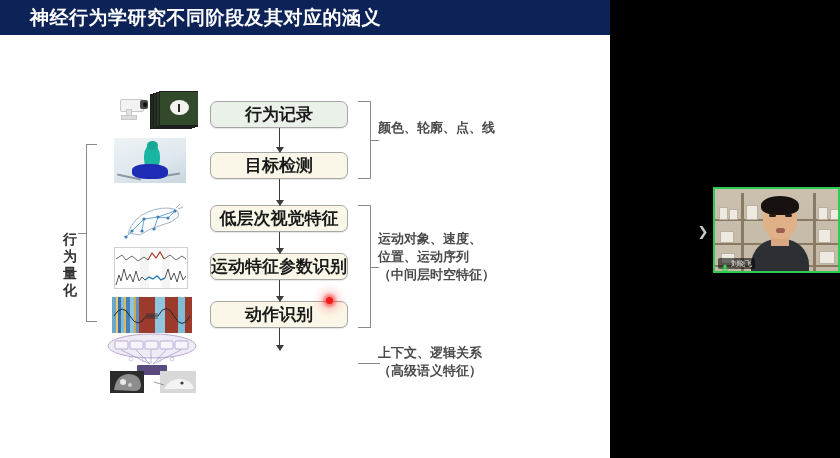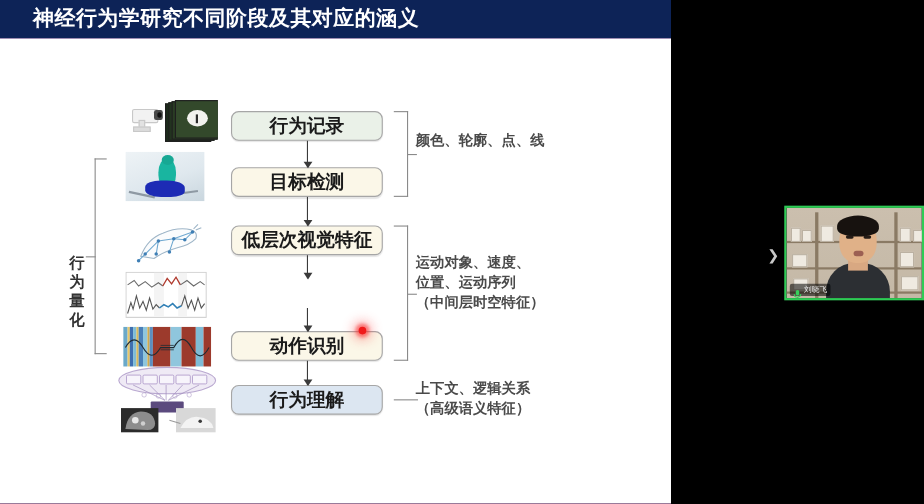--- a/index.html
+++ b/index.html
@@ -238,22 +238,22 @@
           <rect x="56" y="38" width="36" height="22" fill="#d8d8d8"></rect>
           <path d="M60 56 Q66 45 76 46 Q88 47 90 56 Z" fill="#f3f3f3"></path>
           <circle cx="78" cy="50" r="1.6" fill="#3a3a3a"></circle>
           <path d="M60 52 L50 49" stroke="#9a9a9a" stroke-width="1" fill="none"></path>
         </svg>
       </div>
 
       <div class="fbox green" style="left:210px;top:66px;">行为记录</div>
       <div class="fbox cream" style="left:210px;top:117px;">目标检测</div>
       <div class="fbox cream" style="left:210px;top:170px;">低层次视觉特征</div>
+      <div class="fbox cream" style="left:210px;top:218px;">运动特征参数识别</div>
       <div class="fbox cream" style="left:210px;top:266px;">动作识别</div>
-      <div class="fbox blue" style="left:210px;top:315px;">行为理解</div>
 
       <div class="arrow" style="top:93px;height:24px;"></div>
       <div class="arrow" style="top:144px;height:26px;"></div>
       <div class="arrow" style="top:197px;height:21px;"></div>
       <div class="arrow" style="top:245px;height:21px;"></div>
       <div class="arrow" style="top:293px;height:22px;"></div>
 
       <div id="laser" style="left:326px;top:262px;"></div>
 
       <div class="bracket" style="left:358px;top:66px;height:78px;">

